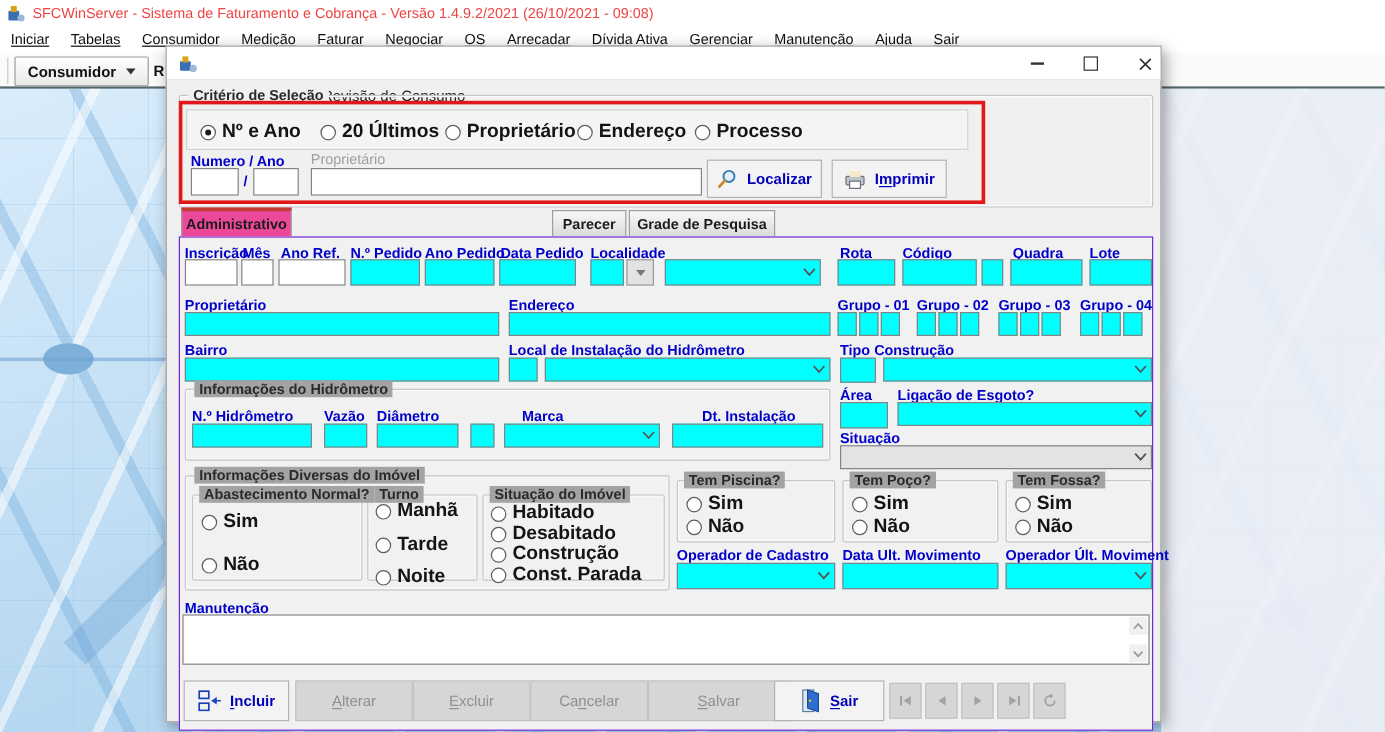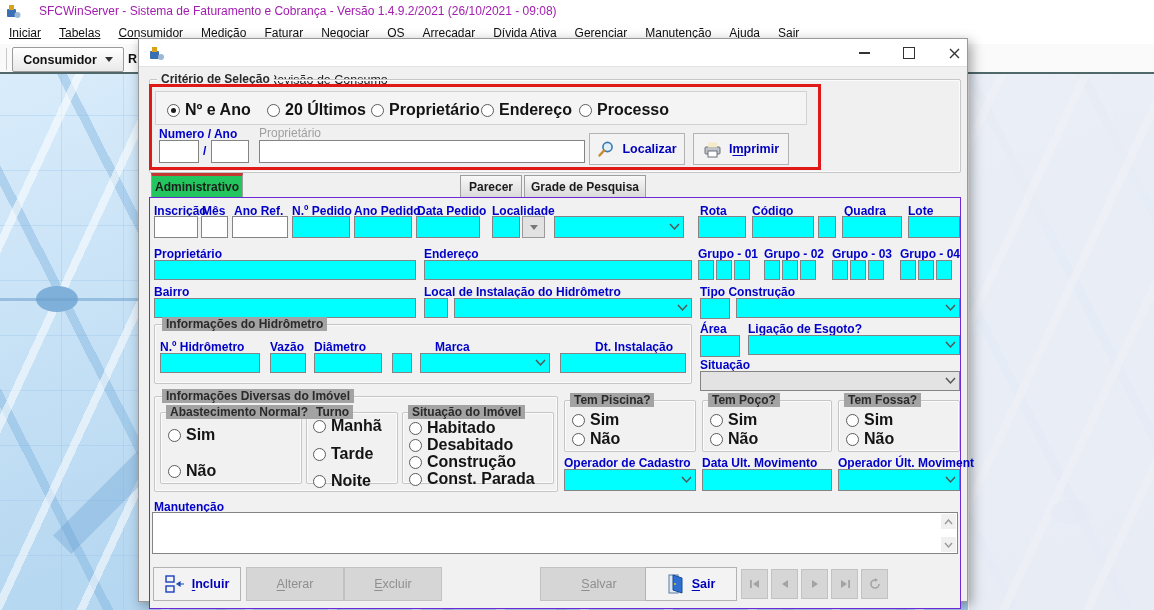--- a/index.html
+++ b/index.html
@@ -1,21 +1,21 @@
 <!DOCTYPE html>
 <html><head>
 <meta charset="utf-8">
 <style>
   html,body{margin:0;padding:0;}
   body{width:1154px;height:610px;position:relative;overflow:hidden;
        font-family:"Liberation Sans",sans-serif;background:#fff;}
   .abs{position:absolute;box-sizing:border-box;}
   
   #titlebar{left:0;top:0;width:1154px;height:22px;background:#fff;display:flex;align-items:center;padding-left:6px;}
-  #titletext{font-size:12px;color:#a21caf;margin-left:18px;white-space:nowrap;}
+  #titletext{font-size:12px;color:#ef4444;margin-left:6px;white-space:nowrap;}
   #menubar{left:0;top:22px;width:1154px;height:22px;background:#fff;display:flex;align-items:center;}
   .menu-item{font-size:12px;color:#101010;text-decoration:underline;padding:2px 9px;white-space:nowrap;cursor:default;}
   #toolbar{left:0;top:44px;width:1154px;height:30px;background:#fafafa;border-bottom:2px solid #51686b;}
   #tb-sep{left:6px;top:48px;width:1px;height:22px;background:#c9c9c9;}
   #consumidor-btn{left:12px;top:47px;width:112px;height:25px;border:1px solid #9b9b9b;border-radius:2px;
       background:linear-gradient(#ffffff,#e9e9e9);display:flex;align-items:center;justify-content:center;gap:8px;
       font-size:12.5px;font-weight:bold;color:#111;}
   .dd-arrow{width:0;height:0;border-left:4px solid transparent;border-right:4px solid transparent;border-top:5px solid #333;}
   #partial-btn{left:128px;top:48px;width:10px;height:22px;overflow:hidden;font-size:12.5px;font-weight:bold;color:#111;line-height:22px;}
   
@@ -45,21 +45,21 @@
   .inp{border:1px solid #848484;background:#fff;}
   .cyan{background:#00ffff;}
   .grayinp{background:#e3e3e3;}
   .chev{position:absolute;right:3px;top:50%;transform:translateY(-50%);width:11px;height:8px;}
   .radio{display:flex;align-items:center;gap:5px;font-size:16px;font-weight:bold;color:#141414;white-space:nowrap;}
   .rb{width:13px;height:13px;border:1px solid #5c5c5c;border-radius:50%;background:#fff;box-sizing:border-box;position:relative;flex:none;}
   .rb.sel::after{content:"";position:absolute;left:3px;top:3px;right:3px;bottom:3px;background:#1b1b1b;border-radius:50%;}
   
   .tab{height:22px;display:flex;align-items:center;justify-content:center;font-size:12px;font-weight:bold;color:#1b1b1b;
        background:linear-gradient(#f8f8f8,#dadada);border:1px solid #9e9e9e;border-bottom:none;}
-  .tab.active{background:#22c55e;border-top:3px solid #c43a32;height:24px;margin-top:-2px;z-index:2;}
+  .tab.active{background:#ec4899;border-top:3px solid #c43a32;height:24px;margin-top:-2px;z-index:2;}
   #tabpanel{left:10px;top:158px;width:812px;height:412px;background:#f1f1f1;border:1px solid #6d28d9;}
   
   .btn{display:flex;align-items:center;justify-content:center;gap:7px;font-size:12.5px;}
   .btn.on{background:#f3f3f3;border:1px solid #b3b3b3;color:#0000bb;font-weight:bold;}
   .btn.off{background:#d6d6d6;border:1px solid #c2c2c2;color:#8f8f8f;}
   .navbtn{background:#d6d6d6;border:1px solid #c2c2c2;display:flex;align-items:center;justify-content:center;}
   .sbtn{position:absolute;right:1px;width:15px;height:15px;display:flex;align-items:center;justify-content:center;background:#f0f0f0;}
   #annotation{left:149px;top:84px;width:672px;height:86px;border:3px solid #e11818;z-index:30;pointer-events:none;}
   u{text-underline-offset:2px;}
 </style>
@@ -260,21 +260,21 @@
           <path d="M1 1 L5.5 6 L10 1" fill="none" stroke="#555" stroke-width="1.5"></path>
         </svg>
     </div>
 
     <div class="abs grp" style="left:4px;top:126px;width:538px;height:60px;background:#f1f1f1;"></div>
     <span class="abs cap2" style="left:12px;top:119px;">Informações do Hidrômetro</span>
     <span class="abs lbl" style="left:10px;top:142px;">N.º Hidrômetro</span>
     <span class="abs lbl" style="left:120px;top:142px;">Vazão</span>
     <span class="abs lbl" style="left:164px;top:142px;">Diâmetro</span>
     <span class="abs lbl" style="left:242px;top:142px;margin-left:43px;">Marca</span>
-    <span class="abs lbl" style="left:424px;top:142px;padding-left:21px;">Dt. Instalação</span>
+    <span class="abs lbl" style="left:414px;top:142px;padding-left:21px;">Dt. Instalação</span>
     <input class="abs inp cyan" style="left: 10px; top: 155px; width: 100px; height: 20px;">
     <input class="abs inp cyan" style="left: 120px; top: 155px; width: 36px; height: 20px;">
     <input class="abs inp cyan" style="left: 164px; top: 155px; width: 68px; height: 20px;">
     <input class="abs inp cyan" style="left: 242px; top: 155px; width: 20px; height: 20px;">
     <div class="abs inp cyan" style="left:270px;top:155px;width:130px;height:20px;">
       <svg class="chev" viewBox="0 0 11 8">
           <path d="M1 1 L5.5 6 L10 1" fill="none" stroke="#555" stroke-width="1.5"></path>
         </svg>
     </div>
     <input class="abs inp cyan" style="left: 410px; top: 155px; width: 126px; height: 20px;">
@@ -412,20 +412,23 @@
         <path d="M14 9 H19 M12 9 l3 -2 v4 z" stroke="#1b3fbf" stroke-width="1.2" fill="#3aa33a"></path>
       </svg>
     <span><u>I</u>ncluir</span>
   </div>
   <div class="abs btn off" style="left:107px;top:528px;width:98px;height:34px;">
     <span><u>A</u>lterar</span>
   </div>
   <div class="abs btn off" style="left:205px;top:528px;width:98px;height:34px;">
     <span><u>E</u>xcluir</span>
   </div>
+  <div class="abs btn off" style="left:303px;top:528px;width:98px;height:34px;">
+    <span>Ca<u>n</u>celar</span>
+  </div>
   <div class="abs btn off" style="left:401px;top:528px;width:118px;height:34px;">
     <span><u>S</u>alvar</span>
   </div>
   <div class="abs btn on" style="left:506px;top:528px;width:92px;height:34px;">
     <svg width="18" height="20" viewBox="0 0 18 20">
         <rect x="2" y="1" width="9" height="18" fill="#dfe8f2" stroke="#5a7da6"></rect>
         <path d="M6 1 L15 4 V19 L6 16 Z" fill="#2f6fd0" stroke="#1b4a98"></path>
         <circle cx="8" cy="10" r="1" fill="#f0c419"></circle>
       </svg>
     <span><u>S</u>air</span>

